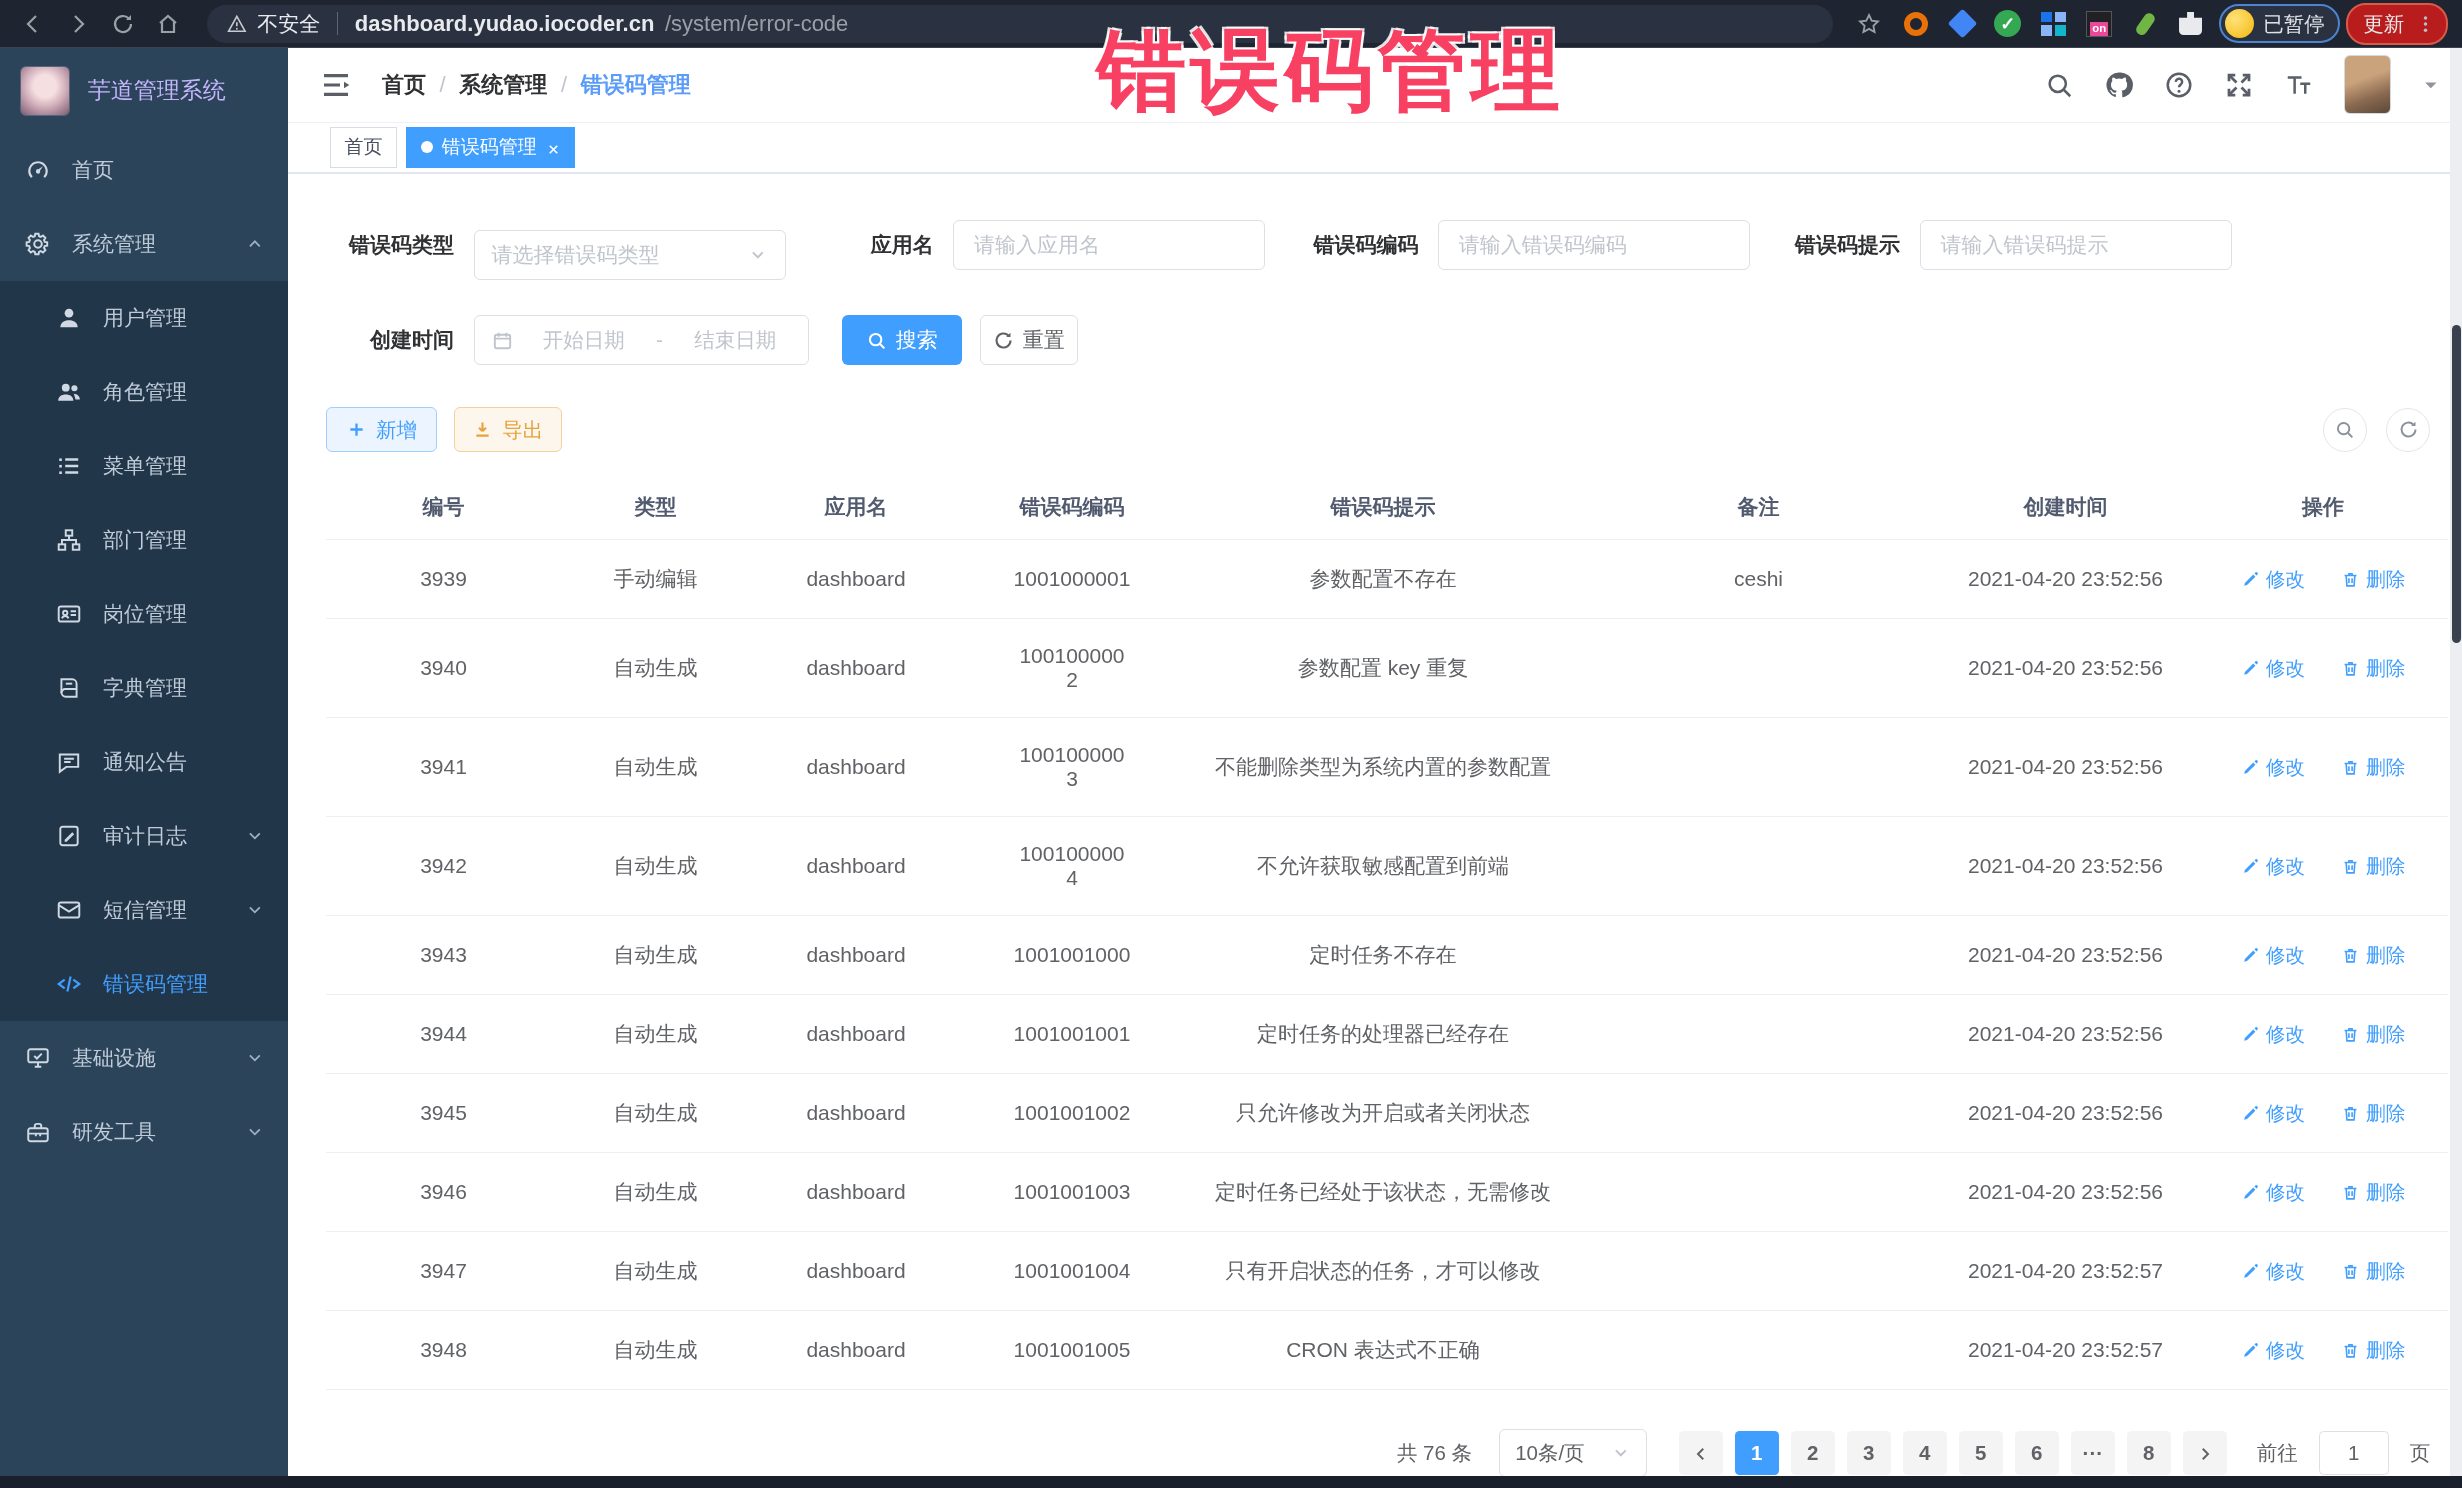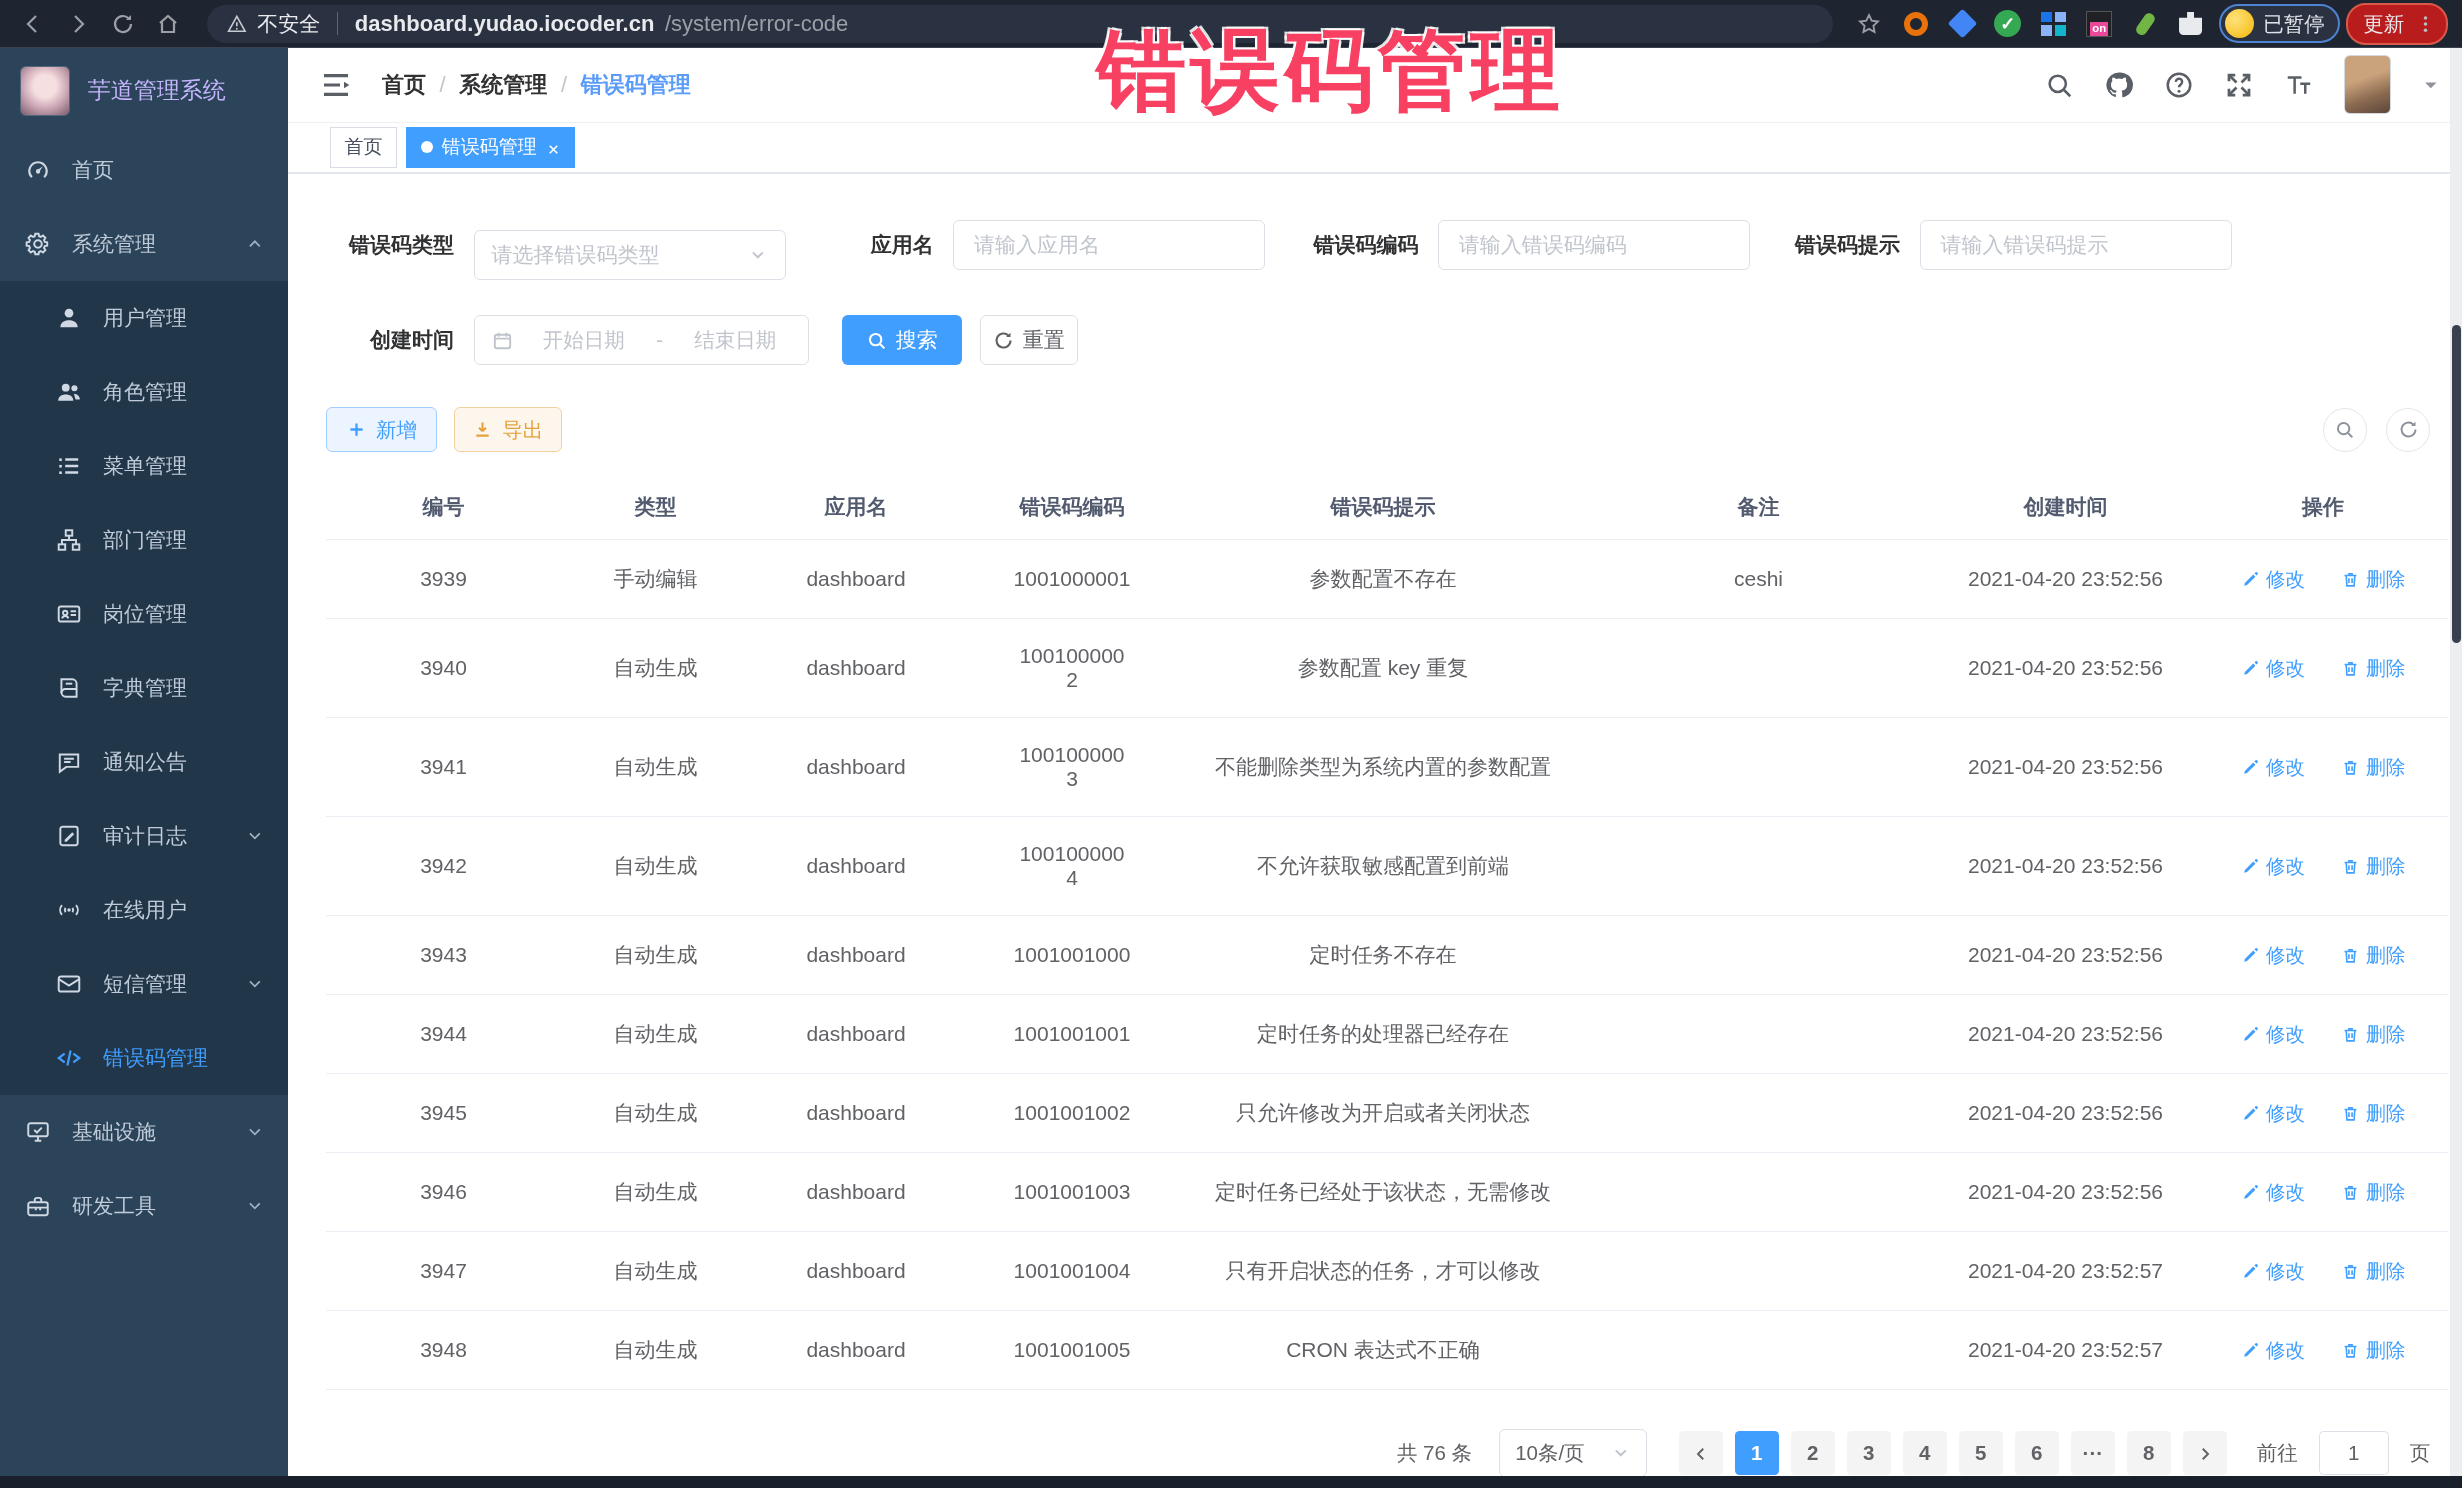--- a/index.html
+++ b/index.html
@@ -327,27 +327,20 @@
         </div>
         <div class="m-item lvl2">
           <span class="mi"><svg viewBox="0 0 24 24" fill="none" stroke="currentColor" stroke-width="1.8">
               <rect x="4" y="3.5" width="16" height="17" rx="2"></rect>
               <path d="M8 15.5l7-7 1.8 1.8-7 7H8v-1.8z" fill="currentColor" stroke="none"></path>
             </svg></span>
           <span>审计日志</span>
           <span class="chev"><svg viewBox="0 0 24 24" fill="none" stroke="currentColor" stroke-width="1.8">
               <path d="M6 9l6 6 6-6" stroke-width="2.2"></path>
             </svg></span>
-        </div>
-        <div class="m-item lvl2">
-          <span class="mi"><svg viewBox="0 0 24 24" fill="none" stroke="currentColor" stroke-width="1.8">
-              <path d="M5.5 7.5a7 7 0 0 0 0 9M18.5 7.5a7 7 0 0 1 0 9M8.8 10a3.6 3.6 0 0 0 0 4M15.2 10a3.6 3.6 0 0 1 0 4"></path>
-              <circle cx="12" cy="12" r="1.6" fill="currentColor" stroke="none"></circle>
-            </svg></span>
-          <span>在线用户</span>
         </div>
         <div class="m-item lvl2">
           <span class="mi"><svg viewBox="0 0 24 24" fill="none" stroke="currentColor" stroke-width="1.8">
               <rect x="2.5" y="5" width="19" height="14" rx="2"></rect>
               <path d="M2.5 7.5L12 13.5l9.5-6"></path>
             </svg></span>
           <span>短信管理</span>
           <span class="chev"><svg viewBox="0 0 24 24" fill="none" stroke="currentColor" stroke-width="1.8">
               <path d="M6 9l6 6 6-6" stroke-width="2.2"></path>
             </svg></span>

